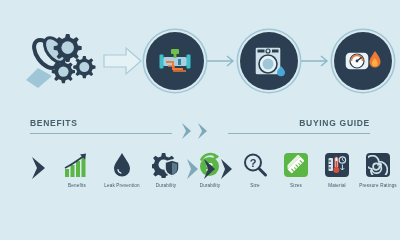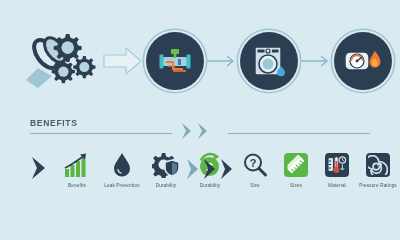--- a/index.html
+++ b/index.html
@@ -134,20 +134,21 @@
         <circle cx="14" cy="15" r="1.4" fill="#2c3e52"></circle>
         <path d="M32 5 c3.5 4.5 5.5 7.5 5.5 11 a5.5 5.5 0 0 1 -11 0 c0-2.5 1.5-5 5.5-11z" fill="#f07a35"></path>
         <path d="M31.8 12 c1.8 2.3 2.8 3.8 2.8 5.4 a2.8 2.8 0 0 1 -5.6 0 c0-1.3 .8-2.6 2.8-5.4z" fill="#fbb040"></path>
       </svg>
     </div>
   </div>
 
   <div class="band">
     <div class="band-label left">BENEFITS</div>
     <div class="band-rule left"></div>
+    <div class="band-label right">BUYING GUIDE</div>
     <div class="band-rule right"></div>
 
     <div class="band-chev" style="left:180px;">
       <svg width="14" height="18" viewBox="0 0 14 18">
           <path d="M2 1 L11 9 L2 17 L6 9 Z" fill="#7fa8bb"></path>
         </svg>
     </div>
     <div class="band-chev" style="left:196px;">
       <svg width="14" height="18" viewBox="0 0 14 18">
           <path d="M2 1 L11 9 L2 17 L6 9 Z" fill="#7fa8bb"></path>

